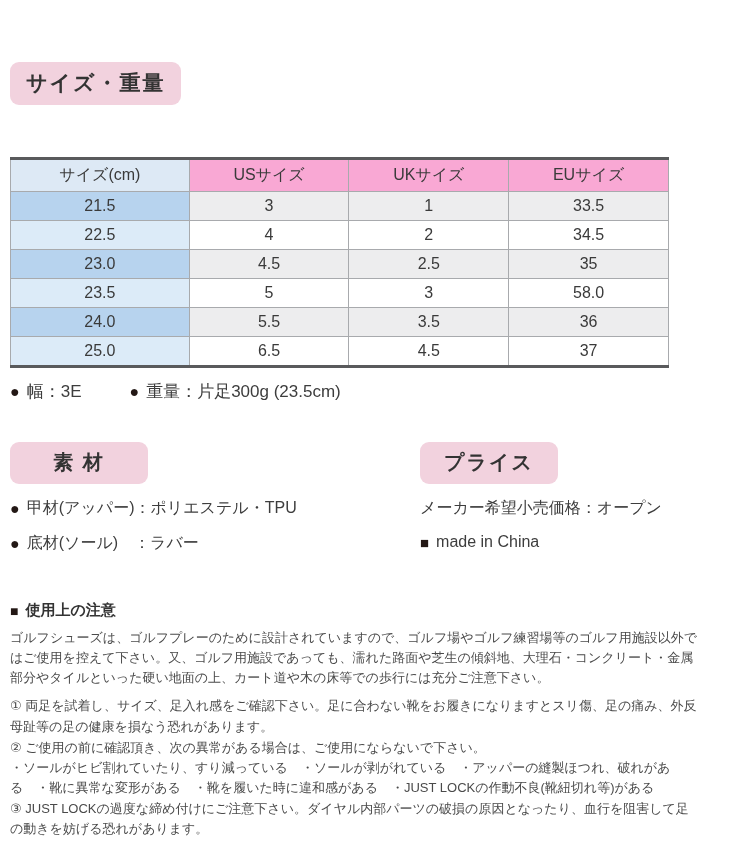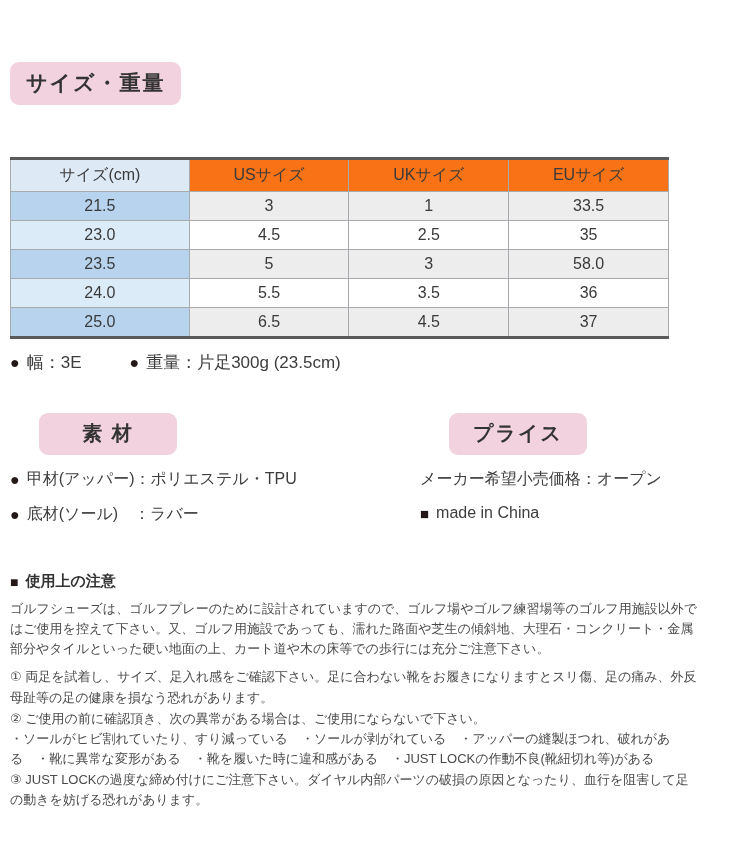--- a/index.html
+++ b/index.html
@@ -26,39 +26,38 @@
     font-size:21px;
     letter-spacing:2px;
   }
   .badge-md {
     display:inline-block;
     width:138px;
     padding:7px 0 8px 0;
     text-align:center;
     font-size:20px;
     letter-spacing:2px;
-    margin-left:29px;
   }
   
   table.size-table {
     margin:52px 0 0 10px;
     width:659px;
     border-collapse:collapse;
     border-top:3px solid #595a5c;
     border-bottom:3px solid #595a5c;
     font-size:16px;
     color:#3a3a3a;
   }
   table.size-table th, table.size-table td {
     border:1px solid #a8aaad;
     text-align:center;
     font-weight:normal;
     padding:5px;
   }
-  table.size-table th { height:31px; background:#f97316; }
+  table.size-table th { height:31px; background:#f9a8d4; }
   table.size-table td { height:23px; }
   table.size-table thead th:first-child { background:#dde9f5; }
   table.size-table tbody tr:nth-child(even) td { background:#ffffff; }
   table.size-table tbody tr:nth-child(odd) td { background:#ededee; }
   table.size-table tbody tr:nth-child(odd) td:first-child { background:#b7d3ee; }
   table.size-table tbody tr:nth-child(even) td:first-child { background:#dcebf8; }
   
   .inline-notes {
     display:flex;
     margin:12px 0 0 10px;
@@ -111,20 +110,26 @@
         </tr>
       </thead>
       <tbody>
         <tr>
           <td>21.5</td>
           <td>3</td>
           <td>1</td>
           <td>33.5</td>
         </tr>
         <tr>
+          <td>22.5</td>
+          <td>4</td>
+          <td>2</td>
+          <td>34.5</td>
+        </tr>
+        <tr>
           <td>23.0</td>
           <td>4.5</td>
           <td>2.5</td>
           <td>35</td>
         </tr>
         <tr>
           <td>23.5</td>
           <td>5</td>
           <td>3</td>
           <td>58.0</td>

